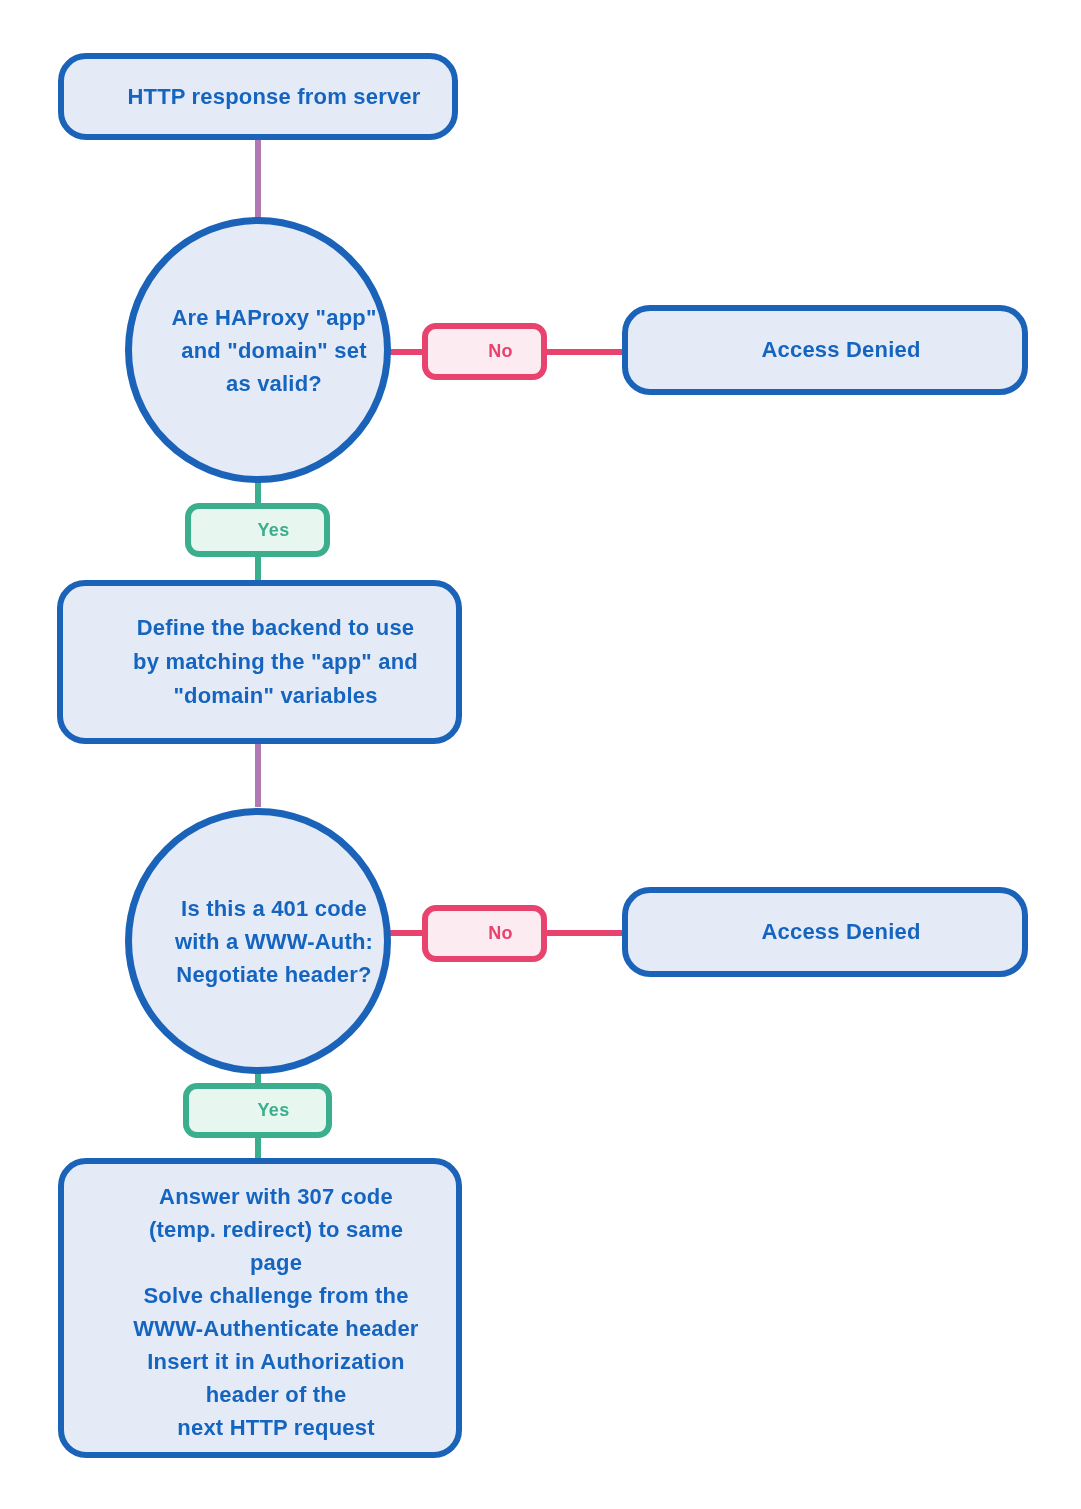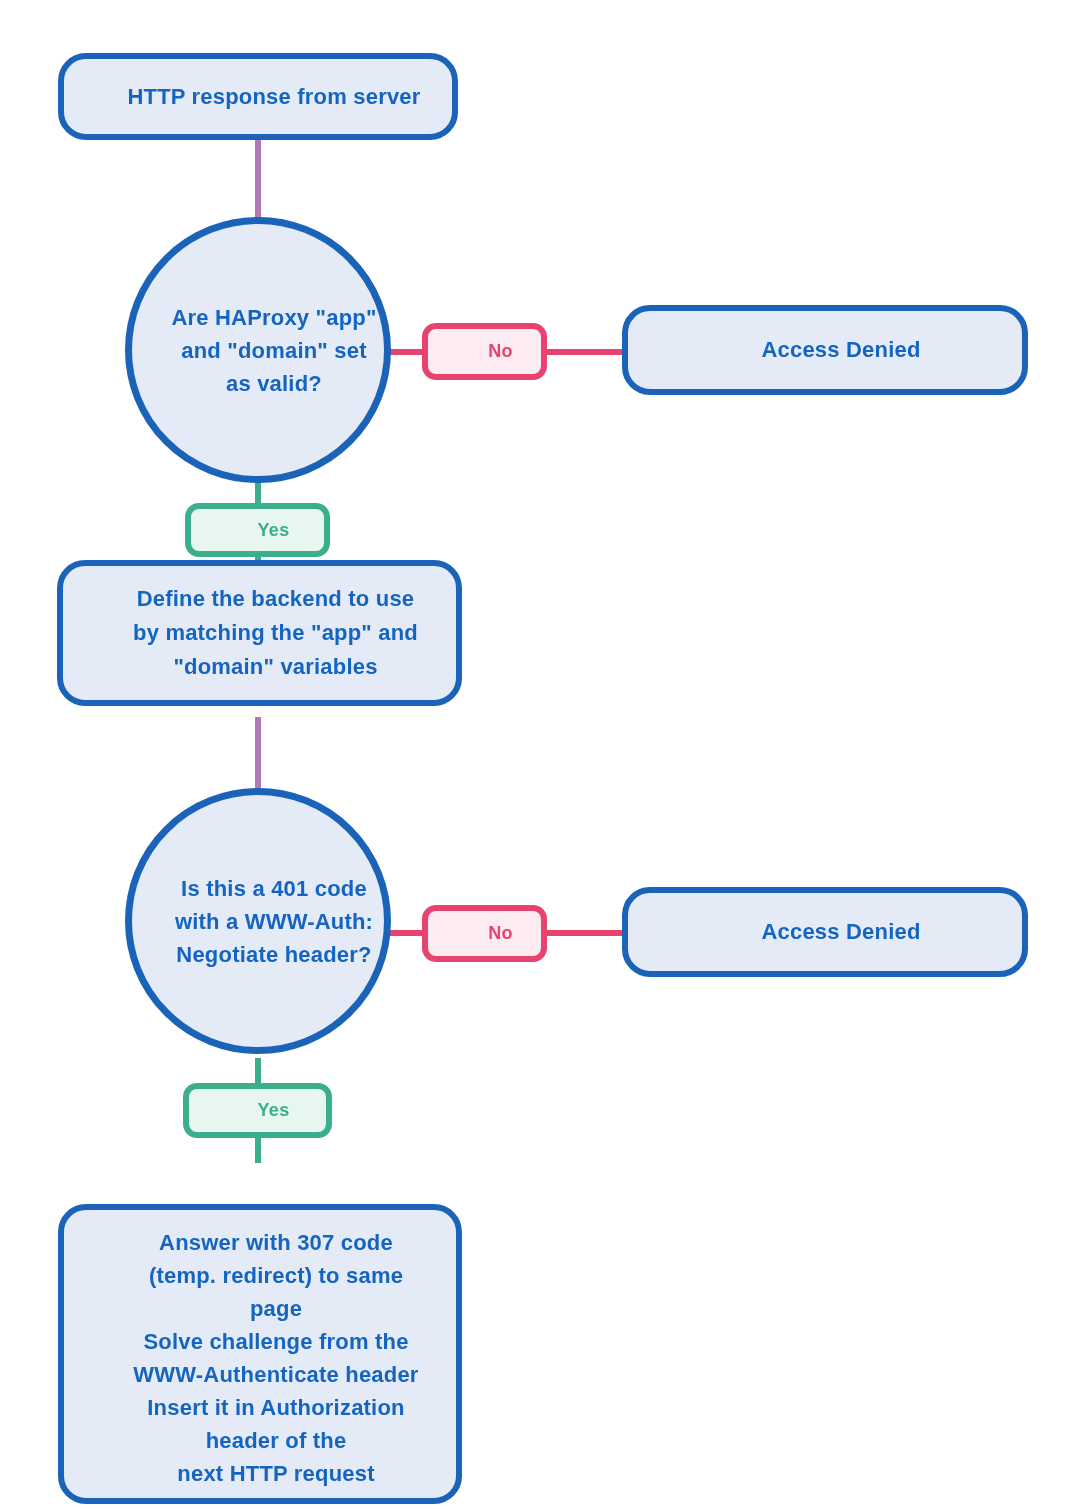--- a/index.html
+++ b/index.html
@@ -75,21 +75,20 @@
   }
   .edge.v{width:6px;}
   .edge.h{height:6px;}
   .edge.purple{background:var(--purple);}
   .edge.pink{background:var(--pink);}
   .edge.green{background:var(--green);}
   .final-box{
     align-items:flex-start;
     padding-top:16px;
     line-height:33px;
-    margin-top:46px;
   }
 </style>
 </head>
 <body>
 
 <div class="canvas">
 
   <div class="edge v purple" style="left:255px;top:135px;height:90px;"></div>
   <div class="edge h pink" style="left:385px;top:349px;width:42px;"></div>
   <div class="edge h pink" style="left:545px;top:349px;width:82px;"></div>
@@ -106,25 +105,25 @@
   <div class="node circle" style="left:125px;top:217px;width:266px;height:266px;">Are HAProxy "app"
 and "domain" set
 as valid?</div>
 
   <div class="node badge no" style="left:422px;top:323px;width:125px;height:57px;">No</div>
 
   <div class="node box" style="left:622px;top:305px;width:406px;height:90px;">Access Denied</div>
 
   <div class="node badge yes" style="left:185px;top:503px;width:145px;height:54px;">Yes</div>
 
-  <div class="node box" style="left:57px;top:560px;width:405px;height:146px;">Define the backend to use
+  <div class="node box" style="left:57px;top:580px;width:405px;height:164px;">Define the backend to use
 by matching the "app" and
 "domain" variables</div>
 
-  <div class="node circle" style="left:125px;top:788px;width:266px;height:266px;">Is this a 401 code
+  <div class="node circle" style="left:125px;top:808px;width:266px;height:266px;">Is this a 401 code
 with a WWW-Auth:
 Negotiate header?</div>
 
   <div class="node badge no" style="left:422px;top:905px;width:125px;height:57px;">No</div>
 
   <div class="node box" style="left:622px;top:887px;width:406px;height:90px;">Access Denied</div>
 
   <div class="node badge yes" style="left:183px;top:1083px;width:149px;height:55px;">Yes</div>
 
   <div class="node box final-box" style="left:58px;top:1158px;width:404px;height:300px;">Answer with 307 code

